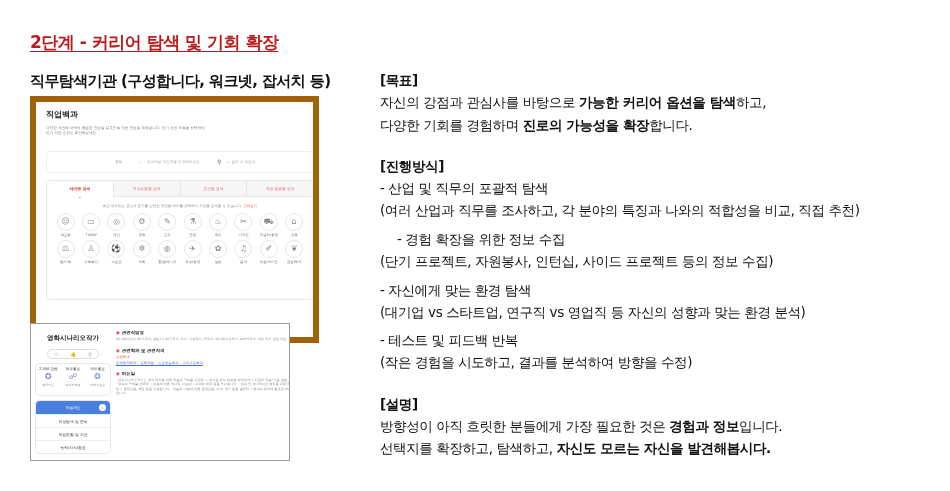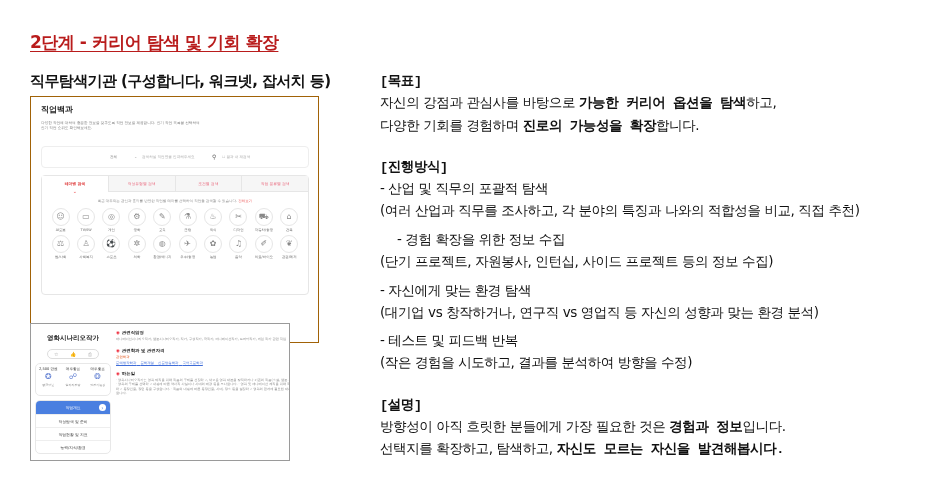--- a/index.html
+++ b/index.html
@@ -12,21 +12,21 @@
     text-decoration: underline; text-underline-offset: 3px; letter-spacing: -0.5px;
   }
   .sub-title {
     position: absolute; left: 30px; top: 72px;
     font-size: 15px; font-weight: bold; color: #111; letter-spacing: -0.6px;
   }
 
   
   .shot1 {
     position: absolute; left: 30px; top: 96px; width: 289px; height: 247px;
-    border: 1px solid #a16207; background: #fff; overflow: hidden;
+    border: 6px solid #a16207; background: #fff; overflow: hidden;
   }
   .s1-title { position: absolute; left: 10px; top: 7px; font-size: 8px; font-weight: bold; color: #222; }
   .s1-desc { position: absolute; left: 10px; top: 24px; font-size: 3.6px; line-height: 5px; color: #777; width: 160px; }
   .s1-search {
     position: absolute; left: 10px; top: 49px; width: 268px; height: 22px;
     border: 1px solid #eee; border-radius: 4px; background: #fff;
   }
   .s1-search .sel { position: absolute; left: 68px; top: 8px; font-size: 3.6px; color: #888; }
   .s1-search .chev { position: absolute; left: 92px; top: 7px; font-size: 4px; color: #aaa; }
   .s1-search .inp { position: absolute; left: 100px; top: 8px; font-size: 3.6px; color: #aaa; }
@@ -75,21 +75,21 @@
     content: "›"; position: absolute; right: 4px; top: 3px; width: 7px; height: 7px; border-radius: 50%;
     background: #fff; color: #4a7fe0; font-size: 6px; line-height: 7px;
   }
   .s2-right { position: absolute; left: 85px; top: 0; width: 200px; height: 138px; }
   .s2-h { font-size: 4.4px; font-weight: bold; color: #222; margin-top: 6px; }
   .s2-h .dot { color: #e23; margin-right: 2px; }
   .s2-p { font-size: 3.2px; color: #888; line-height: 4.6px; margin-top: 2px; }
   .s2-sub { font-size: 3.4px; color: #e25a20; margin-top: 2px; }
   .s2-links { font-size: 3.4px; color: #3e6cd8; text-decoration: underline; margin-top: 2px; word-spacing: 3px; }
   .line { position: absolute; left: 380px; font-size: 13.5px; color: #111; white-space: nowrap; letter-spacing: -0.4px; }
-  .b { font-weight: bold; font-family: Liberation Mono, monospace; }
+  .b { font-weight: bold; }
 </style>
 </head>
 <body>
 
 <div class="stage-title">2단계 - 커리어 탐색 및 기회 확장</div>
 <div class="sub-title">직무탐색기관 (구성합니다, 워크넷, 잡서치 등)</div>
 
 <div class="shot1">
   <div class="s1-title">직업백과</div>
   <div class="s1-desc">다양한 직업에 대하여 충분한 정보를 갖추도록 직업 정보를 제공합니다. 인기 직업 목록을 선택하여 인기 직업 순위도 확인해보세요.</div>
@@ -232,19 +232,19 @@
 <div class="line b" style="top:72px;">[목표]</div>
 <div class="line" style="top:94px;"><span>자신의 강점과 관심사를 바탕으로 </span><span class="b">가능한 커리어 옵션을 탐색</span><span>하고,</span></div>
 <div class="line" style="top:117px;text-align:center;"><span>다양한 기회를 경험하며 </span><span class="b">진로의 가능성을 확장</span><span>합니다.</span></div>
 
 <div class="line b" style="top:158px;">[진행방식]</div>
 <div class="line" style="top:180px;">- 산업 및 직무의 포괄적 탐색</div>
 <div class="line" style="top:202px;">(여러 산업과 직무를 조사하고, 각 분야의 특징과 나와의 적합성을 비교, 직접 추천)</div>
 <div class="line" style="top:231px;margin-left:17px;">- 경험 확장을 위한 정보 수집</div>
 <div class="line" style="top:253px;">(단기 프로젝트, 자원봉사, 인턴십, 사이드 프로젝트 등의 정보 수집)</div>
 <div class="line" style="top:282px;">- 자신에게 맞는 환경 탐색</div>
-<div class="line" style="top:304px;">(대기업 vs 창작하거나, 연구직 vs 영업직 등 자신의 성향과 맞는 환경 분석)</div>
+<div class="line" style="top:304px;">(대기업 vs 스타트업, 연구직 vs 영업직 등 자신의 성향과 맞는 환경 분석)</div>
 <div class="line" style="top:332px;">- 테스트 및 피드백 반복</div>
 <div class="line" style="top:354px;">(작은 경험을 시도하고, 결과를 분석하여 방향을 수정)</div>
 
 <div class="line b" style="top:396px;">[설명]</div>
 <div class="line" style="top:418px;"><span>방향성이 아직 흐릿한 분들에게 가장 필요한 것은 </span><span class="b">경험과 정보</span><span>입니다.</span></div>
 <div class="line" style="top:440px;"><span>선택지를 확장하고, 탐색하고, </span><span class="b">자신도 모르는 자신을 발견해봅시다.</span></div>
 
 </body></html>

